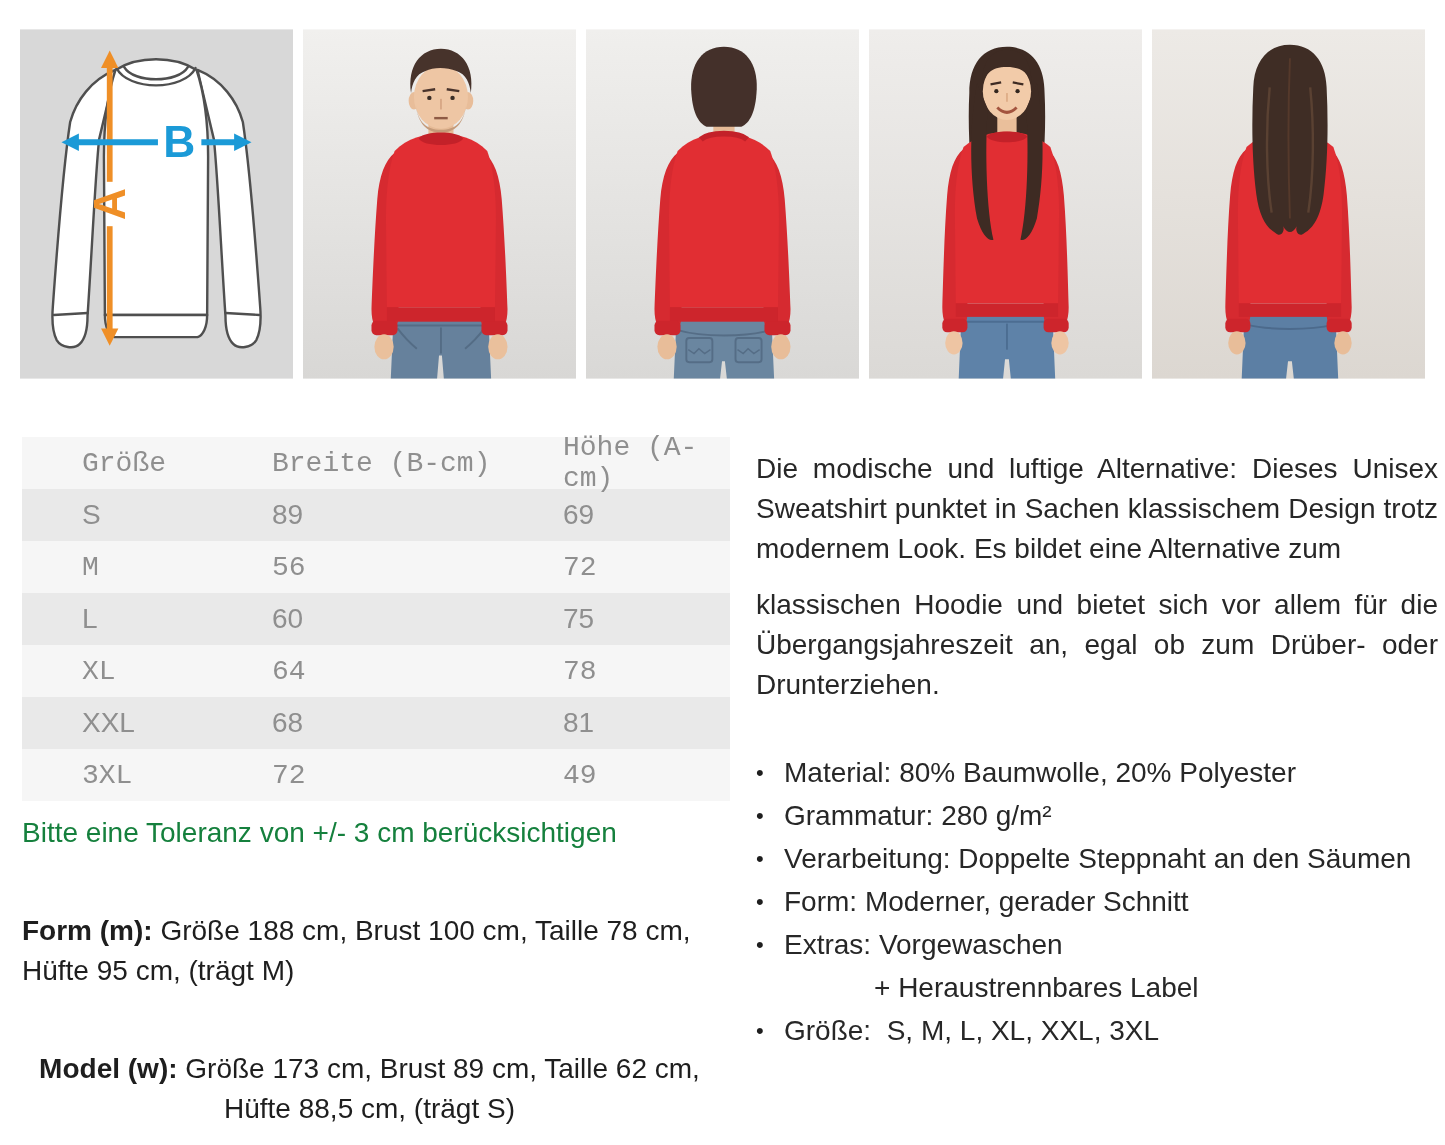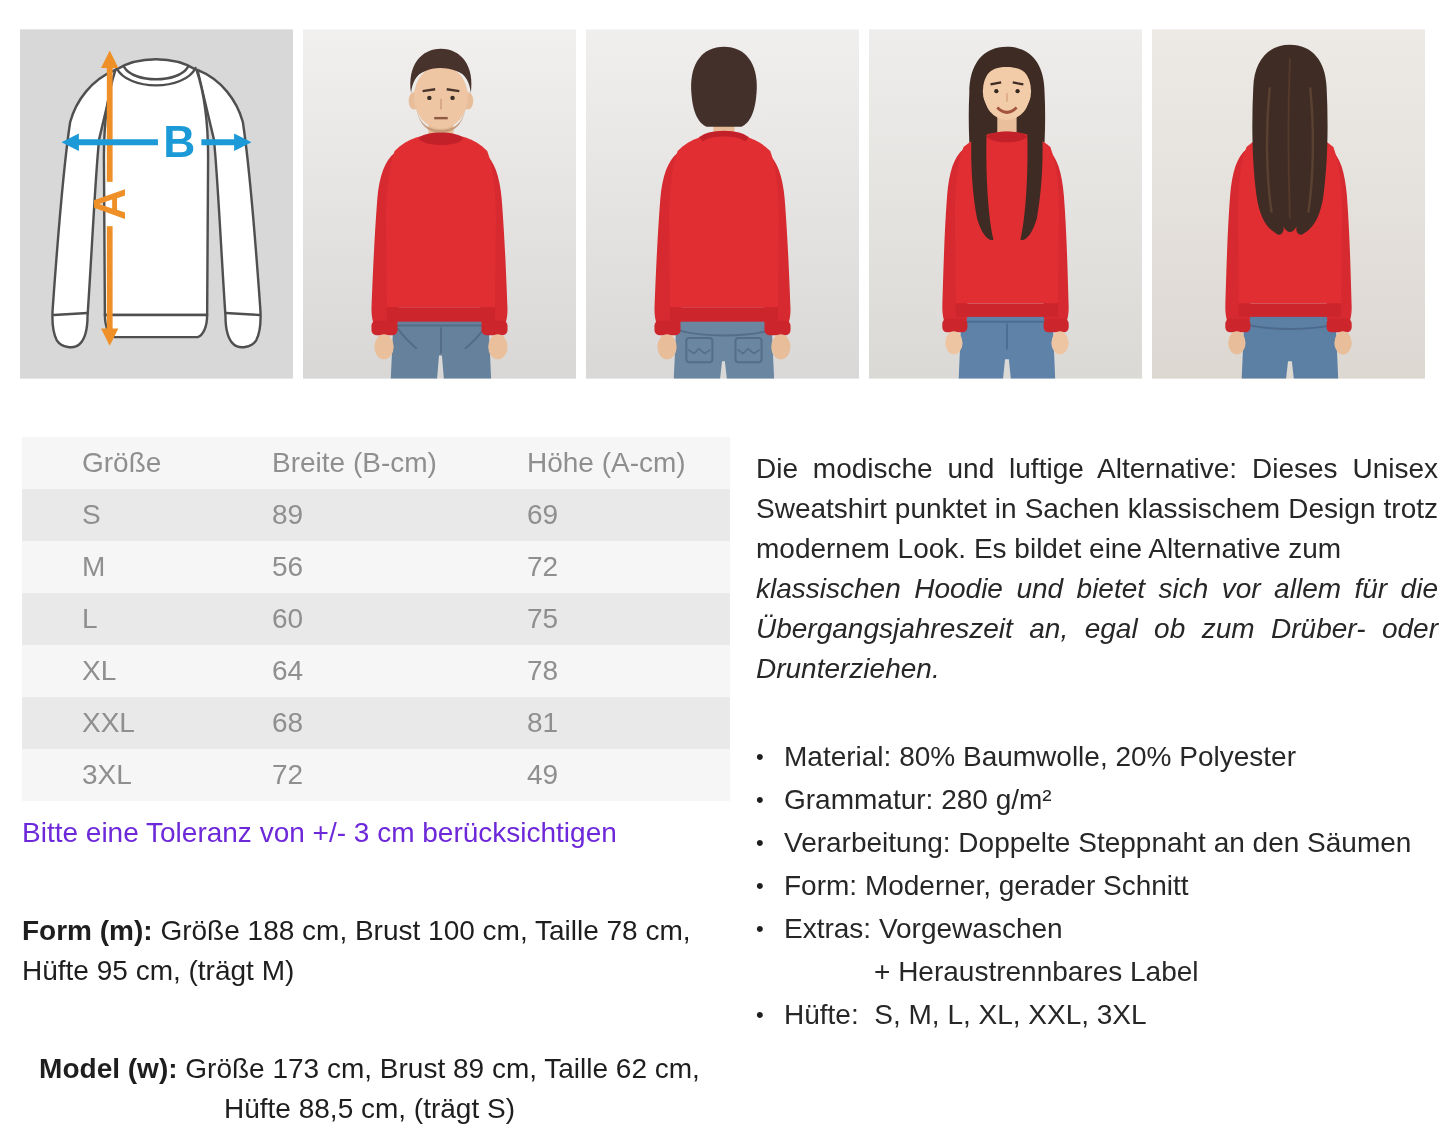--- a/index.html
+++ b/index.html
@@ -15,35 +15,35 @@
   .panel svg{display:block;width:100%;height:100%;}
 
   
   .content{display:flex;align-items:flex-start;padding:52px 0 0 22px;}
   .left-col{width:708px;flex:0 0 708px;}
   .right-col{width:682px;flex:0 0 682px;margin-left:26px;}
 
   
   .size-table{width:100%;font-size:28px;color:#8f8f8f;}
   .trow{display:flex;height:52px;align-items:center;}
-  .trow.light{background:#f6f6f6;}
+  .trow.light{background:#f6f6f6;font-family:Liberation Mono, monospace;}
   .trow.shade{background:#e9e9e9;}
   .tcell{box-sizing:border-box;}
   .tcell:nth-child(1){width:250px;padding-left:60px;}
   .tcell:nth-child(2){width:255px;}
-  .tcell:nth-child(3){flex:1;}
-
-  .tolerance{margin:16px 0 0 0;font-size:28px;color:#6d28d9;}
+  .tcell:nth-child(3){flex:1;margin-left:36px;}
+
+  .tolerance{margin:16px 0 0 0;font-size:28px;color:#15803d;}
   .model-note{margin:62px 0 0 0;font-size:28px;line-height:40px;color:#1e1e1e;max-width:695px;}
   .model-note b{font-weight:bold;}
   .model-note.second{margin-top:58px;text-align:center;}
 
   
   .desc{margin:12px 0 0 0;font-size:28px;line-height:40px;color:#272727;text-align:justify;}
-  .desc + .desc{margin-top:0;font-style:italic;}
+  .desc + .desc{margin-top:16px;}
   .features{list-style:none;margin:46px 0 0 0;padding:0;font-size:28px;color:#272727;}
   .feature{display:block;}
   .fline{display:flex;line-height:43px;}
   .dot{flex:0 0 28px;font-size:22px;line-height:43px;color:#1e1e1e;}
   .ftext{white-space:pre-wrap;}
   .fsub{padding-left:118px;line-height:43px;white-space:pre-wrap;}
 </style>
 </head>
 <body>
 
@@ -320,19 +320,19 @@
           <li class="feature">
             <div class="fline">
               <span class="dot">•</span>
               <span class="ftext">Extras: Vorgewaschen</span>
             </div>
             <div class="fsub">+ Heraustrennbares Label</div>
           </li>
           <li class="feature">
             <div class="fline">
               <span class="dot">•</span>
-              <span class="ftext">Hüfte:  S, M, L, XL, XXL, 3XL</span>
+              <span class="ftext">Größe:  S, M, L, XL, XXL, 3XL</span>
             </div>
           </li>
         </ul>
     </div>
   </div>
 </div>
 
 </body></html>

